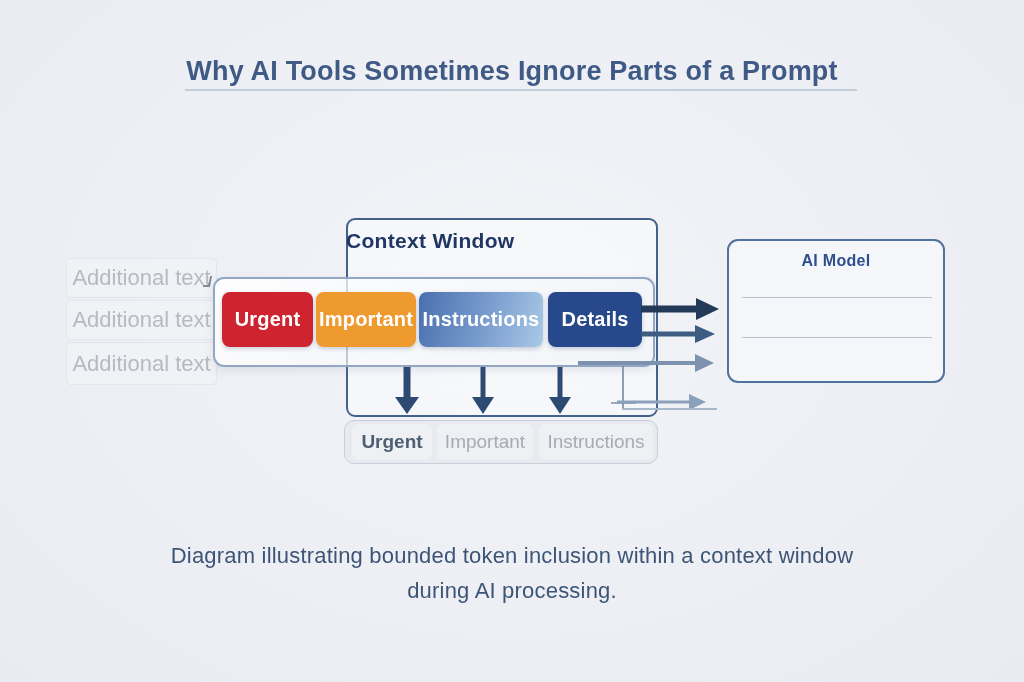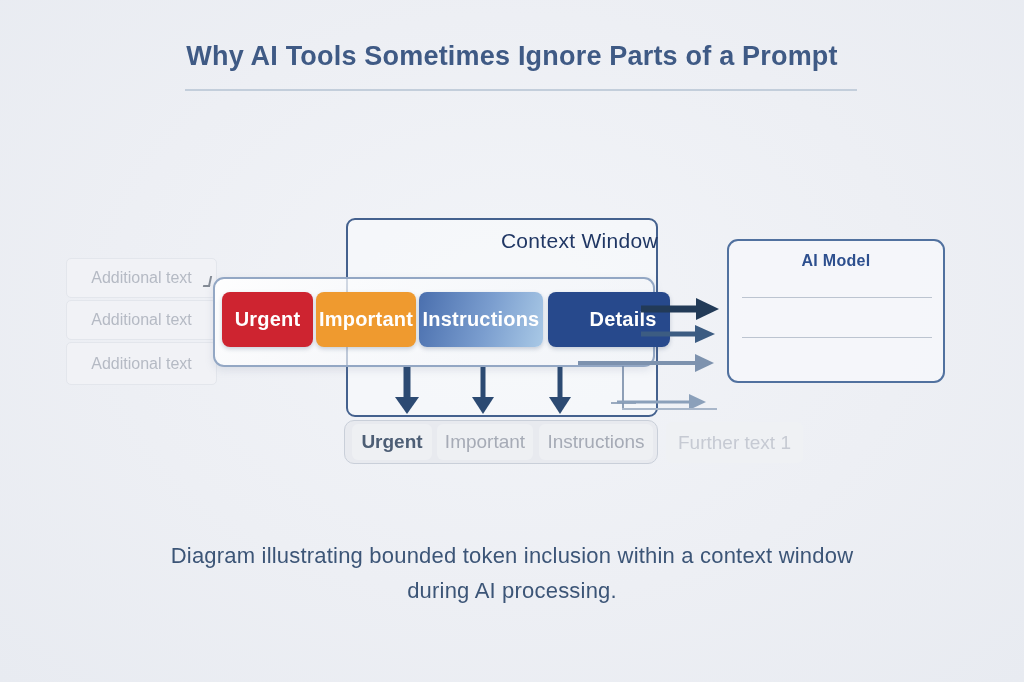--- a/index.html
+++ b/index.html
@@ -4,43 +4,43 @@
 <style>
   html,body{margin:0;padding:0;}
   body{font-family:"Liberation Sans","DejaVu Sans",sans-serif;}
   #stage{
     position:relative;width:1024px;height:682px;overflow:hidden;
     background:radial-gradient(ellipse at 50% 45%, #f2f4f8 0%, #edeff4 55%, #e8ebf1 100%);
   }
   .abs{position:absolute;}
 
   
-  .title{left:0;top:41px;width:1024px;text-align:center;font-size:27px;font-weight:700;letter-spacing:.2px;}
+  .title{left:0;top:56px;width:1024px;text-align:center;font-size:27px;font-weight:700;letter-spacing:.2px;}
   .title-underline{left:185px;top:89px;width:672px;height:2px;background:#c3cedb;}
 
   
   .ltx{left:66px;width:149px;height:38px;background:#f1f2f6;border:1px solid #e3e6ec;border-radius:5px;
-       display:flex;align-items:center;justify-content:center;font-size:16px;}
+       display:flex;align-items:center;justify-content:center;font-size:22px;}
   .artifact{width:5px;height:9px;border-right:2px solid #6a727e;border-bottom:2px solid #6a727e;transform:skewX(-12deg);opacity:.8;}
 
   
   .cw-box{left:346px;top:218px;width:312px;height:199px;border:2px solid #44618e;border-radius:9px;
           background:rgba(250,251,253,.55);box-sizing:border-box;}
-  .cw-title{left:346px;top:229px;width:312px;text-align:right;font-size:21px;font-weight:400;letter-spacing:.3px;}
+  .cw-title{left:346px;top:229px;width:312px;text-align:left;font-size:21px;font-weight:700;letter-spacing:.3px;}
 
   
   .band{left:213px;top:277px;width:442px;height:90px;border:2px solid #93a7c4;border-radius:11px;box-sizing:border-box;
         background:linear-gradient(135deg, rgba(255,255,255,.92) 0%, rgba(245,247,251,.55) 60%, rgba(238,241,246,.45) 100%);
         box-shadow:0 3px 8px rgba(120,135,160,.18);}
   .token{top:292px;height:55px;border-radius:8px;display:flex;align-items:center;justify-content:center;
          color:#ffffff;font-size:20px;font-weight:700;letter-spacing:.2px;box-shadow:0 2px 4px rgba(60,80,110,.25);}
   .tk-urgent{left:222px;width:91px;}
   .tk-important{left:316px;width:100px;}
   .tk-instructions{left:419px;width:124px;}
-  .tk-details{left:548px;width:94px;padding-left:28px;}
+  .tk-details{left:548px;width:94px;}
 
   
   .ai-box{left:727px;top:239px;width:218px;height:144px;border:2px solid #51719f;border-radius:11px;
           background:rgba(246,248,251,.8);box-sizing:border-box;}
   .ai-title{left:727px;top:252px;width:218px;text-align:center;font-size:16px;font-weight:700;letter-spacing:.3px;}
   .ai-line{left:742px;width:190px;height:1px;background:#bcc4d0;}
 
   
   .out-container{left:344px;top:420px;width:314px;height:44px;background:#e8eaef;border:1px solid #c9cfd9;
                  border-radius:10px;box-sizing:border-box;}
@@ -121,18 +121,17 @@
       <line x1="560" y1="367" x2="560" y2="399" stroke-width="5" stroke="#2c4a72"></line>
       <polygon points="549,397 571,397 560,414" fill="#2c4a72"></polygon>
     </g>
   </svg>
 
   <div class="abs out-container"></div>
   <div class="abs out-chip oc-1" style="color: rgb(77, 94, 117);">Urgent</div>
   <div class="abs out-chip oc-2" style="color: rgb(166, 171, 182);">Important</div>
   <div class="abs out-chip oc-3" style="color: rgb(166, 171, 182);">Instructions</div>
 
-  <div class="abs ft-chip ft-1" style="color: rgb(198, 202, 211);">Further text 1</div>
 
   <div class="abs caption cap1" style="color: rgb(60, 85, 119);">Diagram illustrating bounded token inclusion within a context window</div>
   <div class="abs caption cap2" style="color: rgb(60, 85, 119);">during AI processing.</div>
 
 </div>
 
 </body></html>

